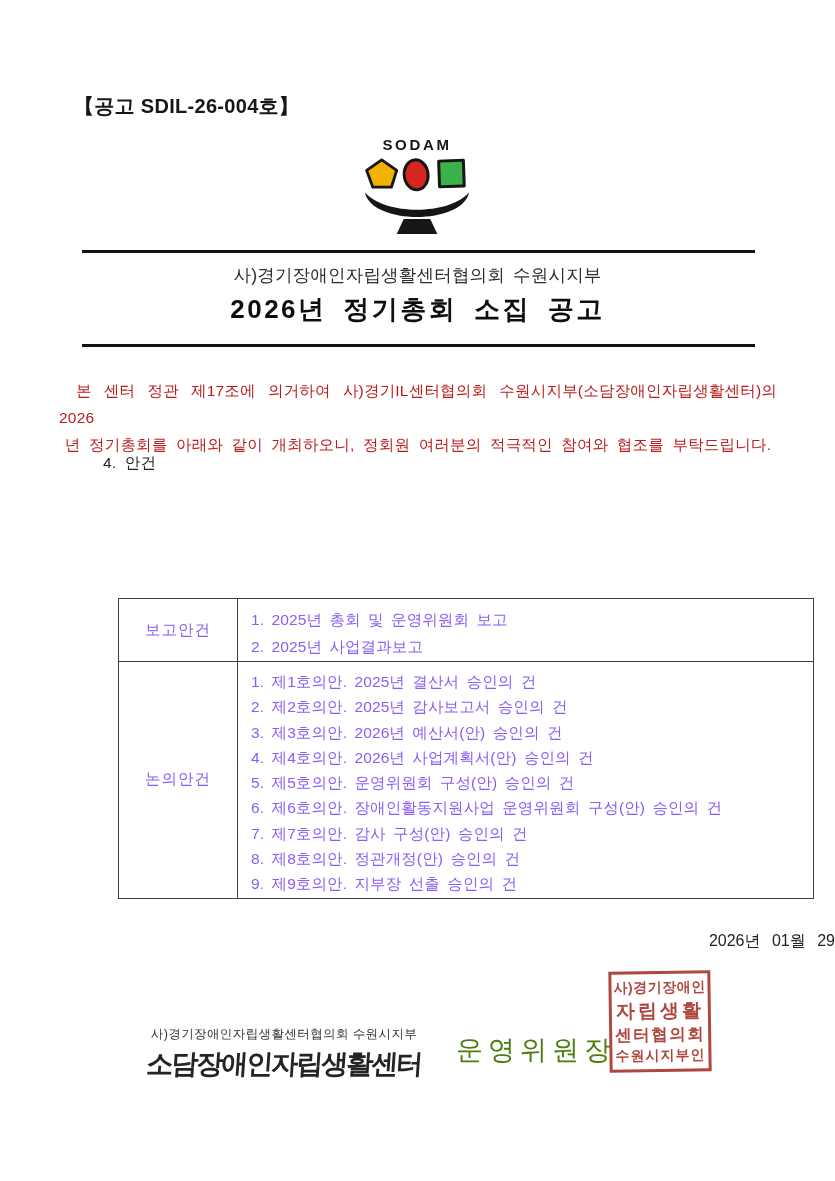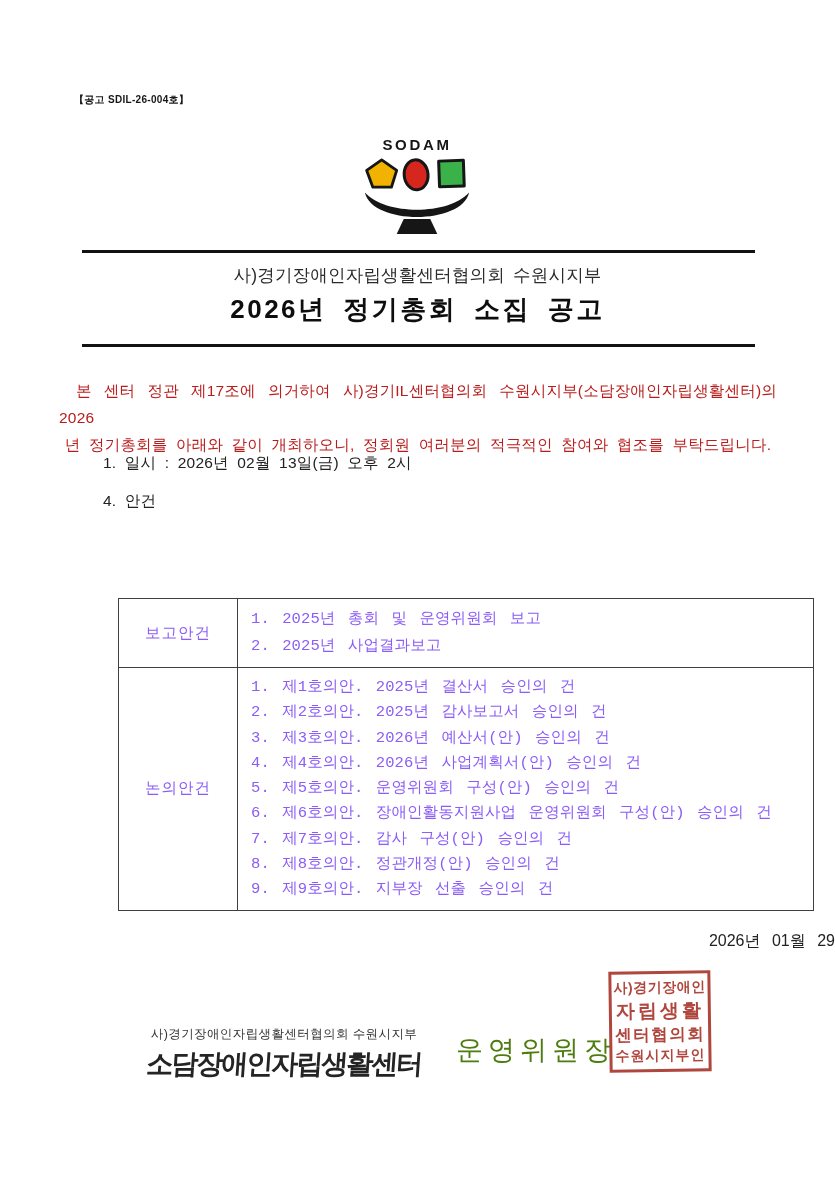--- a/index.html
+++ b/index.html
@@ -3,21 +3,21 @@
 <meta charset="utf-8">
 <style>
   html,body{margin:0;padding:0;}
   body{
     width:835px;height:1181px;position:relative;overflow:hidden;
     background:#ffffff;color:#1c1c1c;
     font-family:"Liberation Sans", sans-serif;
   }
   .notice-number{
     position:absolute;left:74px;top:93px;
-    font-size:10px;font-weight:bold;letter-spacing:0.3px;color:#161616;
+    font-size:20px;font-weight:bold;letter-spacing:0.3px;color:#161616;
   }
   .logo{position:absolute;left:364px;top:136px;width:106px;height:98px;}
   .rule{position:absolute;left:82px;width:673px;height:3px;background:#121212;}
   .rule-top{top:250px;}
   .rule-bottom{top:344px;}
   .header-org{
     position:absolute;left:0;top:263px;width:835px;text-align:center;
     font-size:17.5px;color:#2b2b2b;letter-spacing:0.2px;word-spacing:3px;
   }
   .header-title{
@@ -35,21 +35,21 @@
     position:absolute;left:103px;top:452px;width:600px;
     font-size:15.5px;color:#222;letter-spacing:0.2px;word-spacing:4px;
   }
   .meeting-item{margin-bottom:17px;line-height:21px;}
   .agenda-table{
     position:absolute;left:118px;top:598px;width:696px;
     border-collapse:collapse;font-size:15.5px;color:#8b5cf6;
   }
   .agenda-table td{border:1.5px solid #3f3f3f;}
   .cat-cell{width:116px;text-align:center;vertical-align:middle;letter-spacing:1px;}
-  .items-cell{padding:7px 8px 7px 13px;vertical-align:middle;word-spacing:3px;letter-spacing:0.1px;font-family:Liberation Mono, monospace;}
+  .items-cell{padding:7px 8px 1px 13px;vertical-align:middle;word-spacing:3px;letter-spacing:0.1px;}
   .row-report .agenda-line{line-height:27px;}
   .row-discuss .agenda-line{line-height:25.3px;}
   .date-line{
     position:absolute;left:16px;top:931px;width:835px;text-align:right;
     font-size:16px;color:#222;word-spacing:7px;
   }
   .sig-left{position:absolute;left:128px;top:1026px;width:312px;text-align:center;}
   .sig-left-small{font-size:12.5px;color:#333;letter-spacing:0.4px;white-space:nowrap;}
   .sig-left-calligraphy{
     margin-top:3px;font-family:"DejaVu Serif", serif;font-weight:bold;
@@ -94,21 +94,20 @@
 <div class="header-org">사)경기장애인자립생활센터협의회 수원시지부</div>
 <div class="header-title">2026년 정기총회 소집 공고</div>
 <div class="rule rule-bottom"></div>
 
 <div class="intro">
   <div class="intro-line-1">본 센터 정관 제17조에 의거하여 사)경기IL센터협의회 수원시지부(소담장애인자립생활센터)의 2026</div>
   <div class="intro-line-2">년 정기총회를 아래와 같이 개최하오니, 정회원 여러분의 적극적인 참여와 협조를 부탁드립니다.</div>
 </div>
 
 <div class="meeting-list">
-  <div class="meeting-item">1. 일시 : 2026년 02월 13일(금) 오후 2시</div>
   <div class="meeting-item">4. 안건</div>
 </div>
 
 <table class="agenda-table">
   <tbody>
       <tr class="row-report">
     <td class="cat-cell">보고안건</td>
     <td class="items-cell">
       <div class="agenda-line">1. 2025년 총회 및 운영위원회 보고</div>
       <div class="agenda-line">2. 2025년 사업결과보고</div>

